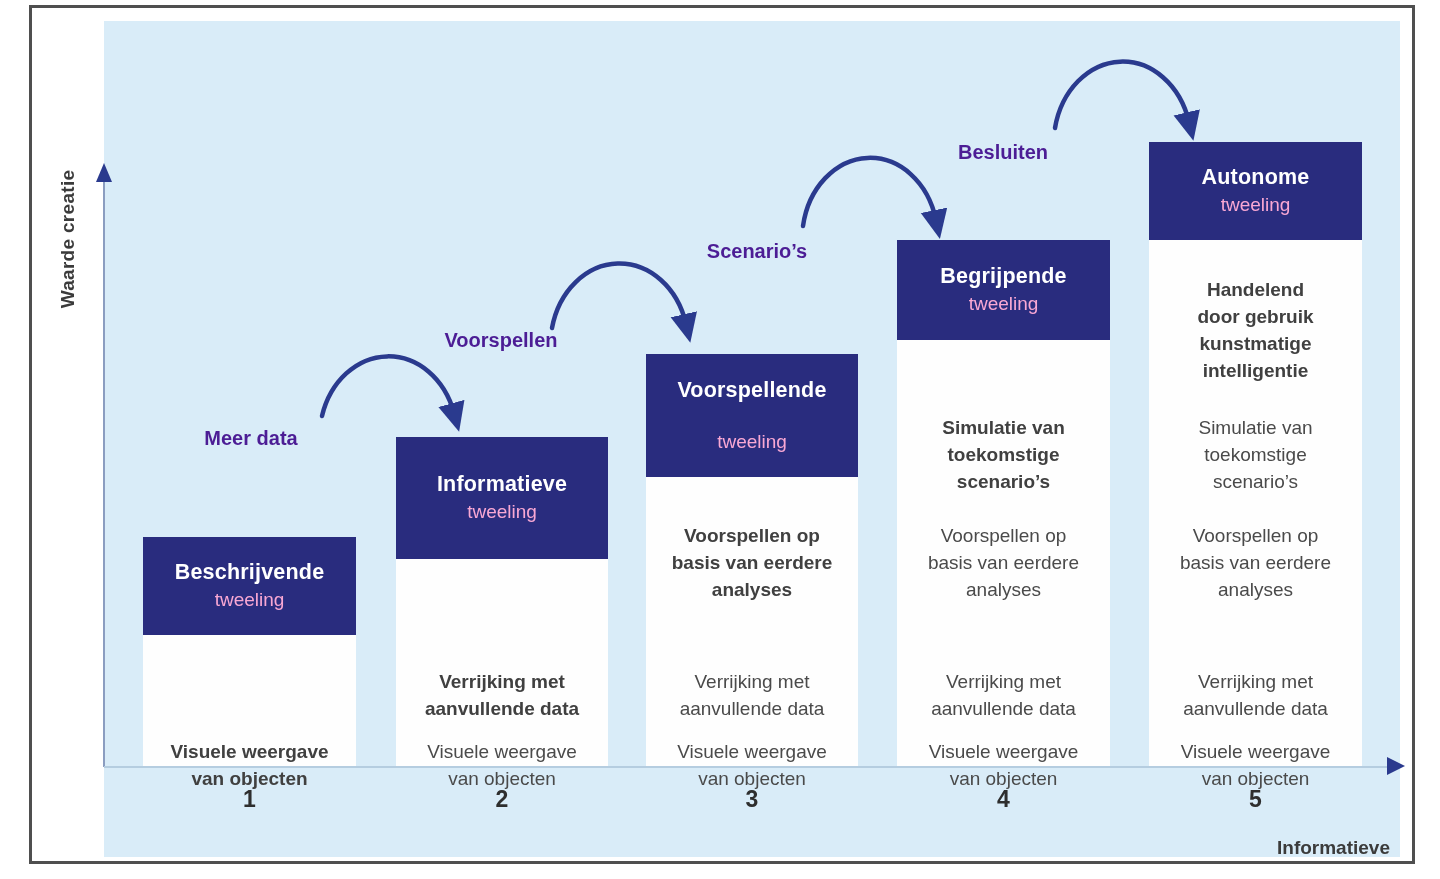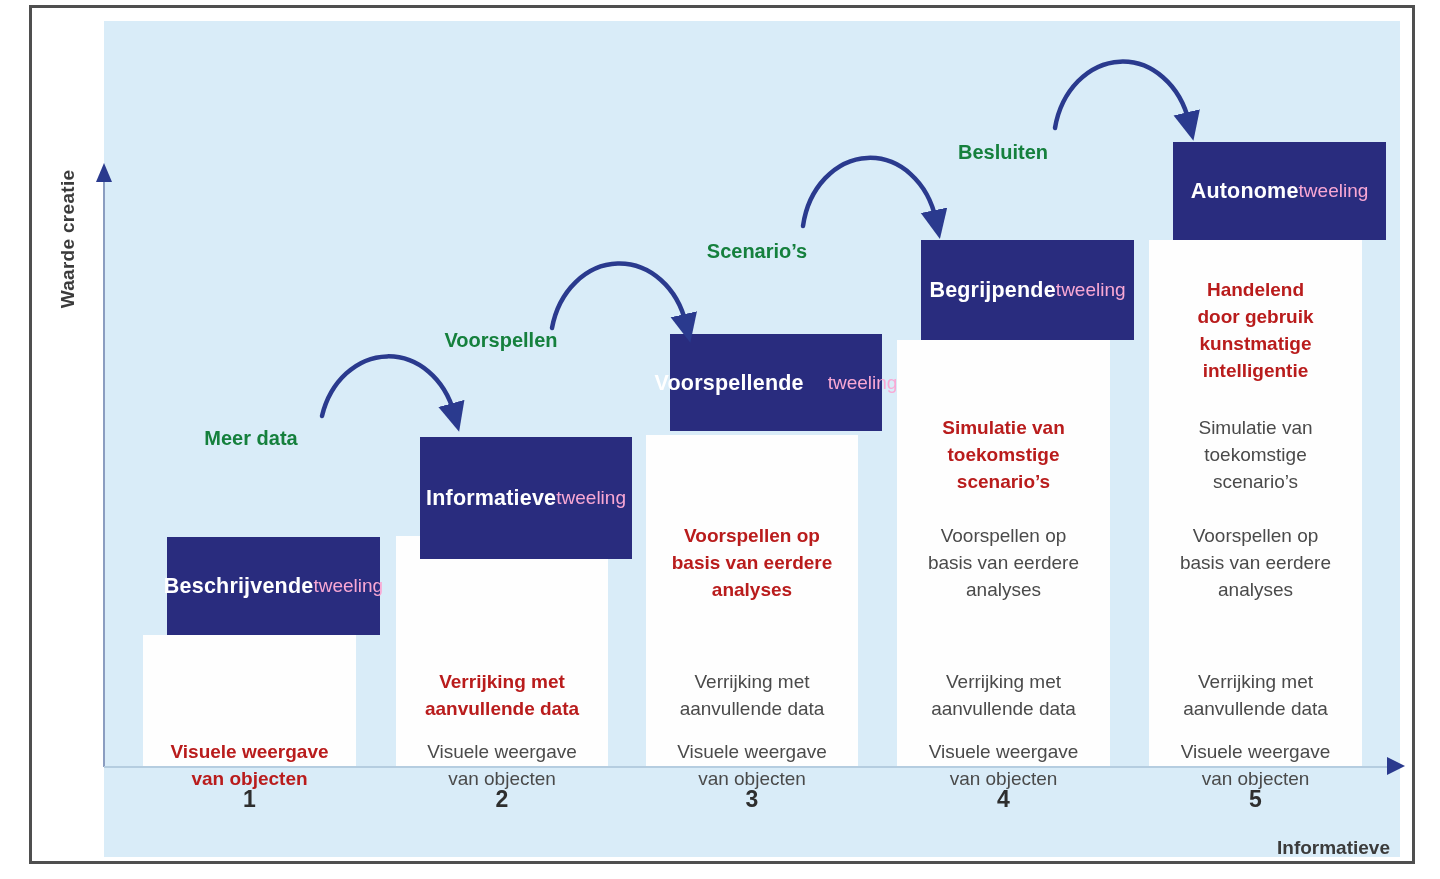--- a/index.html
+++ b/index.html
@@ -29,40 +29,40 @@
   .col{position:absolute;top:0;height:100%;}
   .col1{left:143px;width:213px;}
   .col2{left:396px;width:212px;}
   .col3{left:646px;width:212px;}
   .col4{left:897px;width:213px;border-radius:17px;}
   .col5{left:1149px;width:213px;}
   .stack{position:absolute;left:0;width:100%;background:#fefefe;}
   .s1{top:635px;height:131px;} .s2{top:536px;height:230px;} .s3{top:435px;height:331px;}
   .s4{top:340px;height:426px;} .s5{top:240px;height:526px;}
   .box{position:absolute;left:0;width:100%;background:#292c7e;color:#ffffff;
-    display:flex;align-items:center;justify-content:center;
-    text-align:center;line-height:28px;margin-left:24px;}
-  .b1{top:537px;height:98px;} .b2{top:437px;height:122px;} .b3{top:334px;height:97px;gap:24px;}
+    display:flex;flex-direction:column;align-items:center;justify-content:center;
+    text-align:center;line-height:28px;}
+  .b1{top:537px;height:98px;} .b2{top:437px;height:122px;} .b3{top:354px;height:123px;gap:24px;}
   .b4{top:240px;height:100px;} .b5{top:142px;height:98px;}
   .box .t1{font-size:21.5px;font-weight:700;color:#ffffff;letter-spacing:.2px;}
   .box .t2{font-size:19px;font-weight:400;color:#f9a8d4;}
 
   .item{position:absolute;left:-6px;width:calc(100% + 12px);text-align:center;
     white-space:pre-line;font-size:19px;line-height:27px;color:#4a4a4a;font-weight:400;}
-  .item.bold{color:#b91c1c;font-weight:700;}
+  .item.bold{color:#404040;font-weight:700;}
   .band-handelend{top:276px;} .band-simulatie{top:414px;} .band-voorspellen{top:522px;}
   .band-verrijking{top:630px;margin-top:38px;} .band-visuele{top:738px;}
 
   .tick{position:absolute;top:786px;left:0;width:100%;text-align:center;
     font-size:23px;font-weight:700;color:#2e2e2e;}
 
   
   .arcs{position:absolute;left:0;top:0;width:1440px;height:879px;pointer-events:none;}
   .arc-label{position:absolute;transform:translate(-50%,-50%);white-space:nowrap;
-    font-size:20px;font-weight:600;color:#15803d;}
+    font-size:20px;font-weight:600;color:#4c1d95;}
   .lbl-meerdata{left:251px;top:438px;}
   .lbl-voorspellen{left:501px;top:340px;}
   .lbl-scenarios{left:757px;top:251px;}
   .lbl-besluiten{left:1003px;top:152px;}
 </style>
 </head>
 <body>
 
 <div class="figure">
   <div class="frame"></div>

